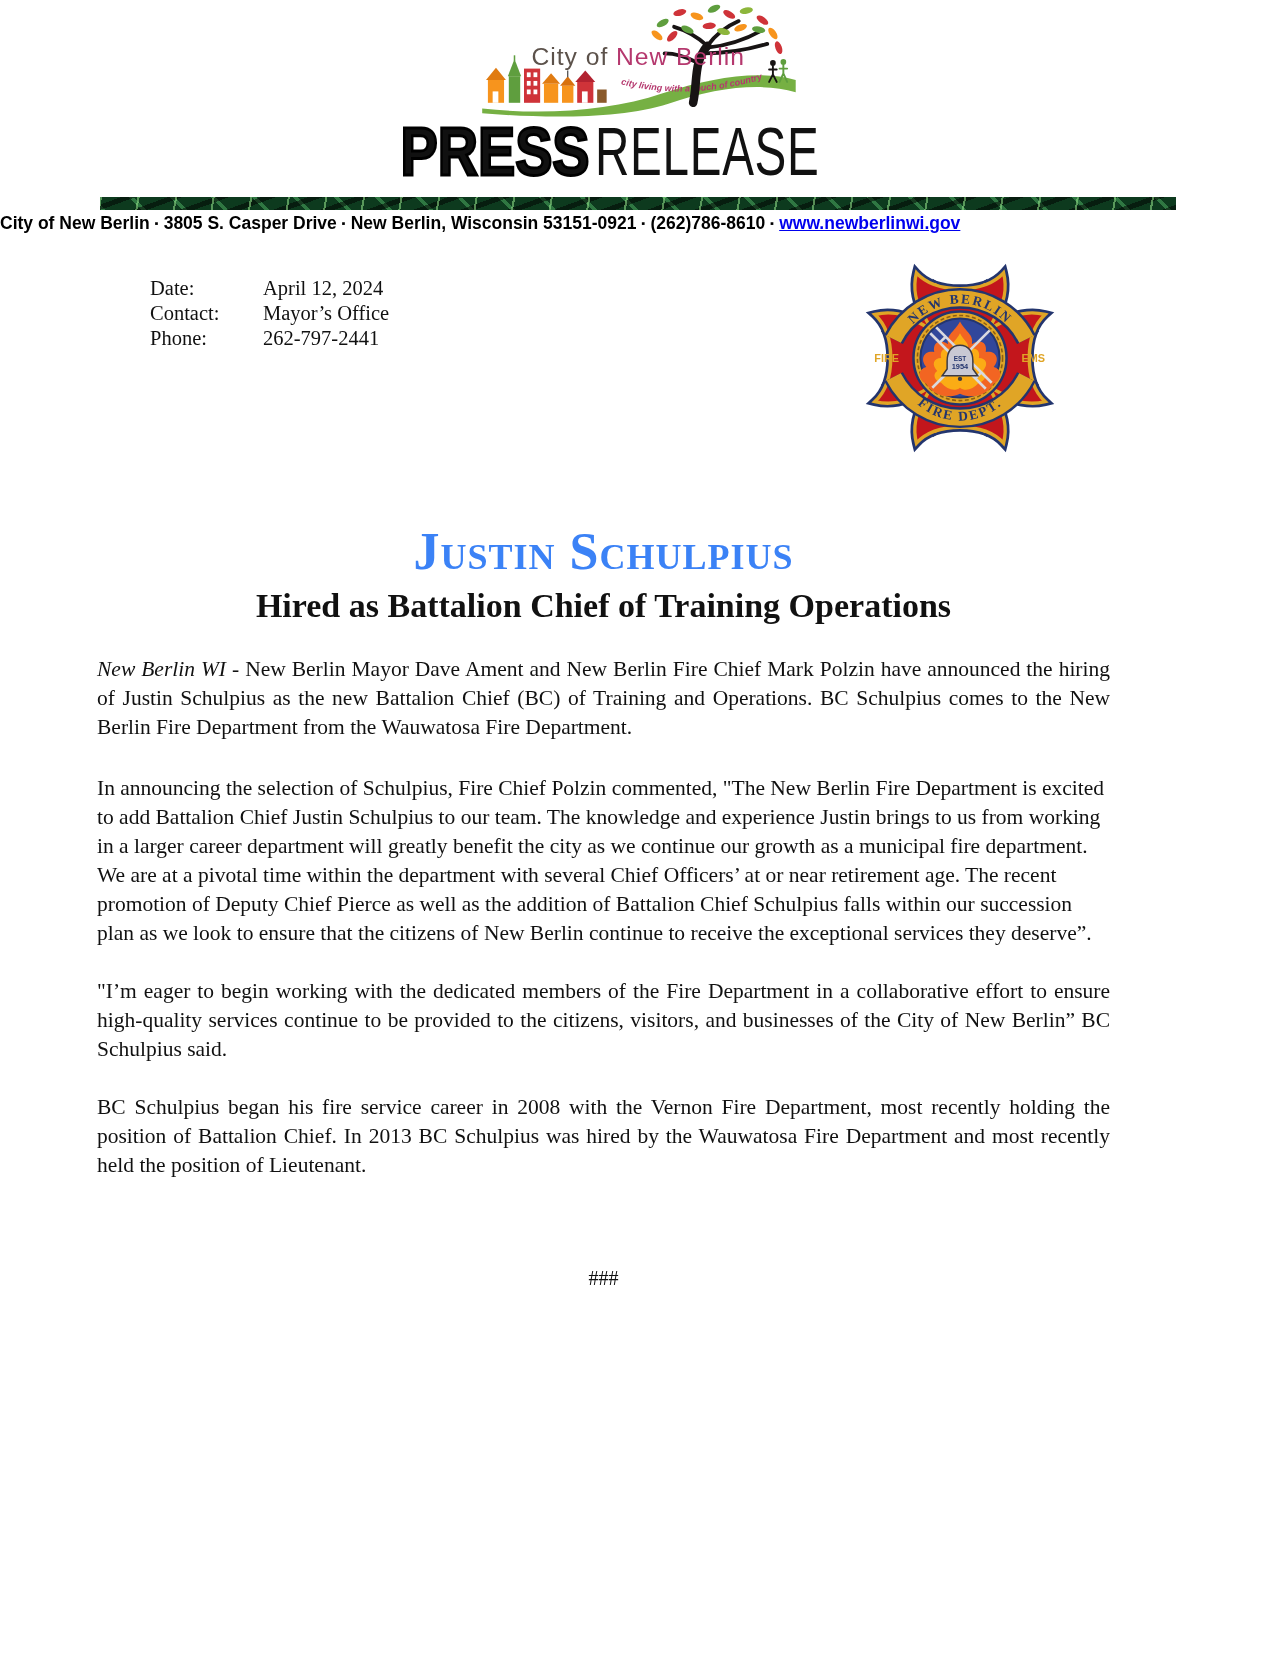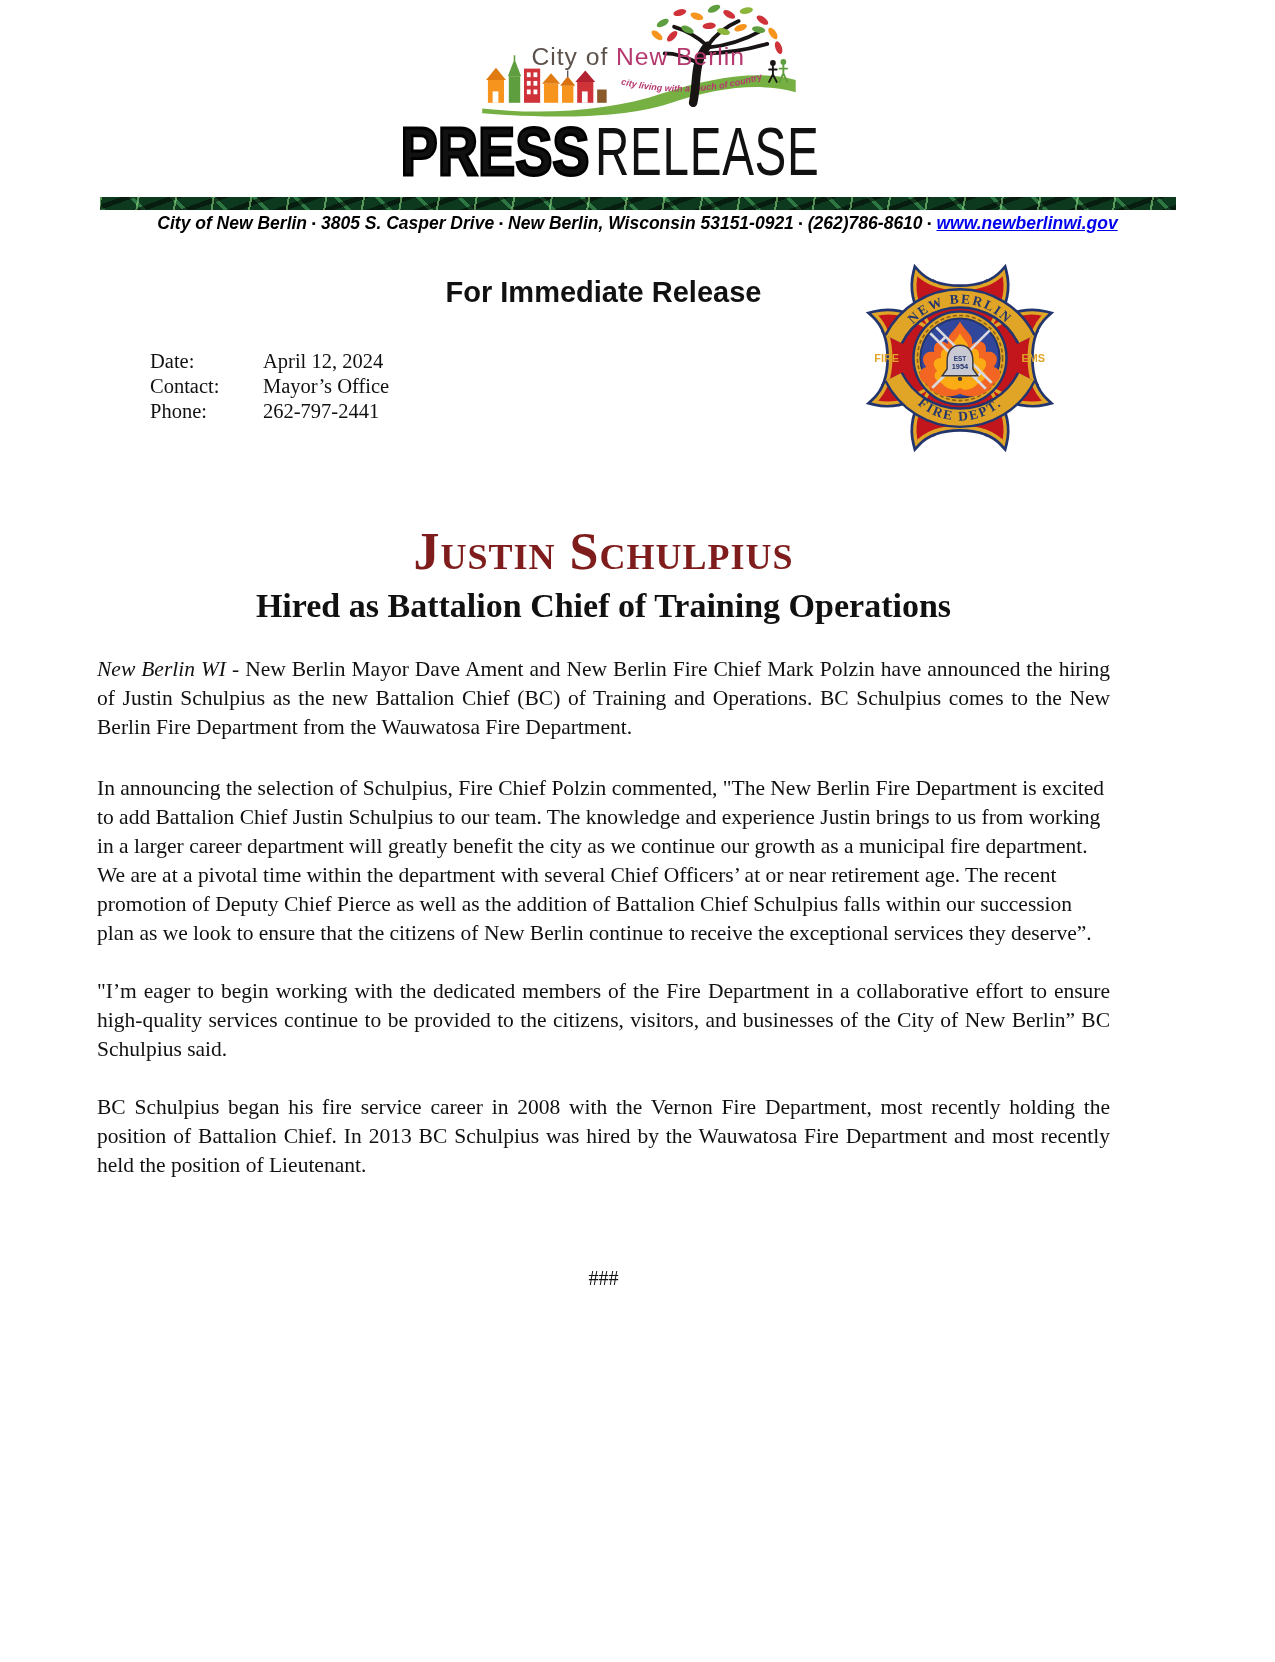--- a/index.html
+++ b/index.html
@@ -22,22 +22,22 @@
                   transform:scaleX(.70); transform-origin:0 50%; margin-left:6px; }
 
   .green-bar { width:1076px; height:13px; margin:14px auto 3px auto;
     background-color:#0d3a1e;
     background-image:
       repeating-linear-gradient(100deg, rgba(150,230,140,.55) 0 2px, transparent 2px 37px),
       repeating-linear-gradient(-20deg, rgba(0,0,0,.5) 0 5px, transparent 5px 16px),
       repeating-linear-gradient(45deg, rgba(70,160,90,.6) 0 4px, transparent 4px 29px);
   }
 
-  .address-line { text-align:center; font-family:"Liberation Sans", sans-serif;
-    font-style:italic; font-weight:bold; font-size:17.5px; color:#000; }
+  .address-line { text-align:left; font-family:"Liberation Sans", sans-serif;
+    font-weight:bold; font-size:17.5px; color:#000; }
   .address-line .sep { font-size:11px; vertical-align:2px; padding:0 5px; }
   .address-line .link { color:#0000ee; text-decoration:underline; cursor:pointer; }
 
   
   .release-row { position:relative; height:250px; margin-top:42px; }
   .fir-heading { width:1013px; margin-left:97px; text-align:center;
     font-family:"Liberation Sans", sans-serif; font-weight:bold; font-size:29px; }
   .badge-wrap { position:absolute; top:-14px; right:210px; width:210px; height:198px; }
   .date-block { margin:40px 0 0 150px; font-size:20.5px; line-height:25px; }
   .date-row { display:flex; font-weight:normal; }
@@ -147,21 +147,20 @@
   <div class="press-line"><span class="press-word">PRESS</span><span class="release-word">RELEASE</span></div>
 
   <div class="green-bar"></div>
 
   <div class="address-line">
     <span>City of New Berlin</span><span class="sep">▪</span><span>3805 S. Casper Drive</span><span class="sep">▪</span><span>New Berlin, Wisconsin 53151-0921</span><span class="sep">▪</span><span>(262)786-8610</span><span class="sep">▪</span><span class="link">www.newberlinwi.gov</span>
   </div>
 </div>
 
 <div class="release-row">
-  <div class="fir-heading">For Immediate Release</div>
 
   <svg class="badge-wrap" viewBox="0 0 200 200">
     <defs>
       <path id="arm" d="M0,-2 C-18,-12 -28,-26 -36,-42 C-44,-54 -48,-70 -44,-86 C-33,-74 -17,-70 0,-70 C17,-70 33,-74 44,-86 C48,-70 44,-54 36,-42 C28,-26 18,-12 0,-2 Z"></path>
       <path id="arcTopText" d="M38,90 A 64,64 0 0 1 162,90"></path>
       <path id="arcBotText" d="M38,112 A 64,64 0 0 0 162,112"></path>
     </defs>
 
     <g fill="#c3161c" stroke="#23356e" stroke-width="9">
       <use href="#arm" transform="translate(100 97) rotate(45) scale(0.8)"></use>
@@ -235,21 +234,21 @@
       <span class="date-value">Mayor’s Office</span>
     </div>
     <div class="date-row">
       <span class="date-label">Phone:</span>
       <span class="date-value">262-797-2441</span>
     </div>
   </div>
 </div>
 
 <div class="headline-block">
-  <div class="headline-name" style="color:#7f1d1d">Justin Schulpius</div>
+  <div class="headline-name" style="color:#3b82f6">Justin Schulpius</div>
   <div class="headline-sub">Hired as Battalion Chief of Training Operations</div>
 </div>
 
 <div class="body-col">
   <p class="para" data-align="justify"><em>New Berlin WI</em><span> - New Berlin Mayor Dave Ament and New Berlin Fire Chief Mark Polzin have announced the hiring of Justin Schulpius as the new Battalion Chief (BC) of Training and Operations.  BC Schulpius comes to the New Berlin Fire Department from the Wauwatosa Fire Department.</span></p>
 
   <p class="para" data-align="left"><span>In announcing the selection of Schulpius, Fire Chief Polzin commented, "The New Berlin Fire Department is excited to add Battalion Chief Justin Schulpius to our team. The knowledge and experience Justin brings to us from working in a larger career department will greatly benefit the city as we continue our growth as a municipal fire department. We are at a pivotal time within the department with several Chief Officers’ at or near retirement age. The recent promotion of Deputy Chief Pierce as well as the addition of Battalion Chief Schulpius falls within our succession plan as we look to ensure that the citizens of New Berlin continue to receive the exceptional services they deserve”.</span></p>
 
   <p class="para" data-align="justify"><span>"I’m eager to begin working with the dedicated members of the Fire Department in a collaborative effort to ensure high-quality services continue to be provided to the citizens, visitors, and businesses of the City of New Berlin” BC Schulpius said.</span></p>
 

